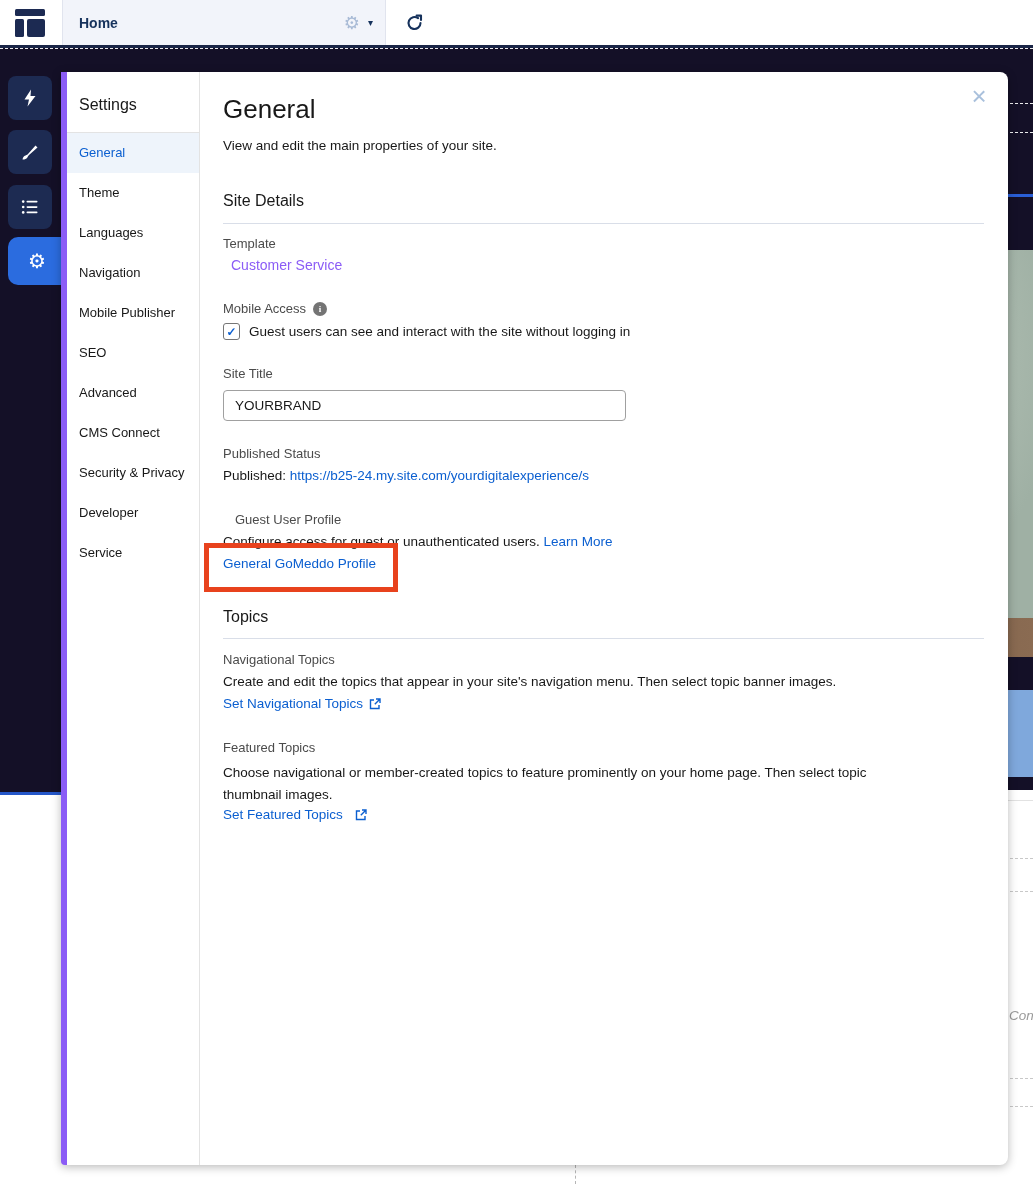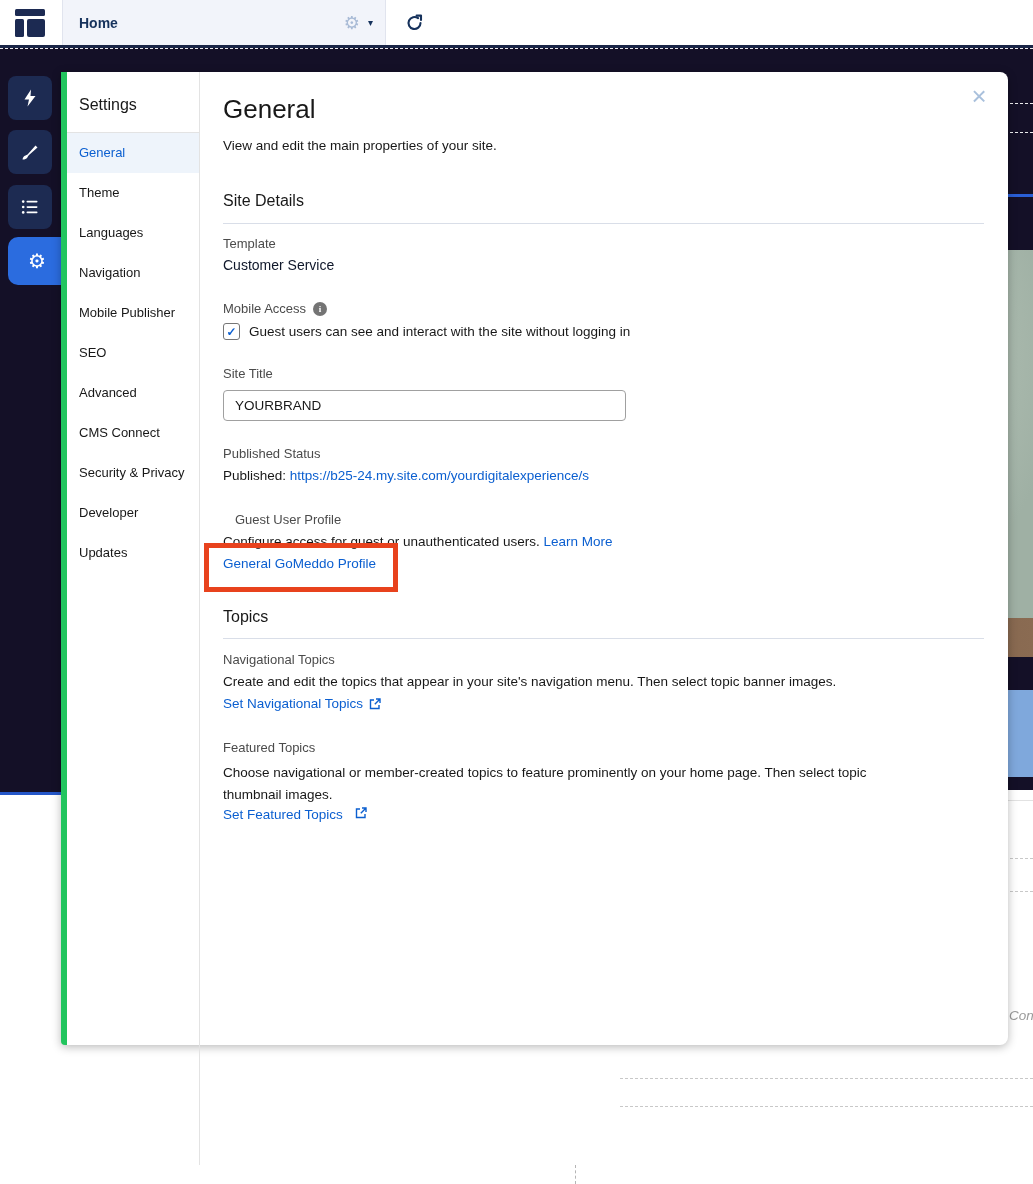--- a/index.html
+++ b/index.html
@@ -40,38 +40,38 @@
   #gdash4{left:620px;top:1106px;width:413px;}
   #bg-fragment{left:1009px;top:1008px;width:26px;height:20px;overflow:hidden;font-style:italic;color:#9A9A9A;font-size:13.5px;}
   #bottom-dash-v{left:575px;top:1165px;width:0;height:19px;border-left:1px dashed #B5B5B5;}
 
   
   .rail-btn{left:8px;width:44px;height:44px;background:#1D2B52;border-radius:8px;display:flex;align-items:center;justify-content:center;z-index:6;cursor:pointer;}
   #rail-gear{left:8px;top:237px;width:58px;height:48px;background:#2B6CDF;border-radius:10px 0 0 10px;display:flex;align-items:center;justify-content:center;z-index:6;cursor:pointer;}
   #rail-gear .gear-glyph{font-size:20px;color:#fff;line-height:1;}
 
   
-  #panel{left:61px;top:72px;width:941px;height:973px;background:#fff;border-left:6px solid #22c55e;
+  #panel{left:61px;top:72px;width:941px;height:1093px;background:#fff;border-left:6px solid #8b5cf6;
          border-radius:0 8px 8px 4px;box-shadow:0 2px 10px rgba(0,0,0,.28);z-index:10;}
   #panel .abs{position:absolute;}
   #settings-col-divider{left:132px;top:0;width:1px;height:1093px;background:#E3E3E3;}
   #settings-title{left:12px;top:24px;font-size:16px;color:#181818;}
   #settings-nav{left:0;top:60px;width:132px;border-top:1px solid #E3E3E3;}
   .nav-item{height:40px;line-height:40px;padding-left:12px;font-size:13px;color:#181818;cursor:pointer;white-space:nowrap;}
   .nav-item.active{background:#EEF4FB;color:#0B5FD0;}
   #close-btn{left:898px;top:10px;width:28px;height:28px;display:flex;align-items:center;justify-content:center;
              font-size:26px;color:#A9C0DC;cursor:pointer;line-height:1;}
   #panel-title{left:156px;top:20px;font-size:26px;line-height:34px;color:#181818;}
   #panel-subtitle{left:156px;top:66px;font-size:13.5px;color:#181818;}
   .section-h{font-size:16px;color:#181818;}
   #h-site-details{left:156px;top:120px;}
   #divider1{left:156px;top:151px;width:761px;height:1px;background:#D9DEE8;}
   .field-label{font-size:13px;color:#4B4B4B;}
   #lbl-template{left:156px;top:164px;text-align:right;}
-  #val-template{left:156px;top:185px;font-size:14px;color:#0f172a;}
+  #val-template{left:164px;top:185px;font-size:14px;color:#8b5cf6;}
   #row-public{left:156px;top:229px;display:flex;align-items:center;gap:7px;}
   .info-icon{width:14px;height:14px;border-radius:50%;background:#747474;color:#fff;font-size:9px;font-weight:bold;
              display:inline-flex;align-items:center;justify-content:center;font-family:"Liberation Serif",serif;}
   #row-checkbox{left:156px;top:251px;display:flex;align-items:center;gap:9px;}
   .checkbox{width:15px;height:15px;border:1px solid #767676;border-radius:3px;background:#fff;
             display:inline-flex;align-items:center;justify-content:center;font-size:12px;font-weight:bold;color:#0B5FD0;cursor:pointer;}
   #lbl-sitetitle{left:156px;top:294px;}
   #sitetitle-input{left:156px;top:318px;width:388px;height:27px;border:1px solid #A0A0A0;border-radius:4px;
                    padding-left:11px;font-size:13.5px;color:#181818;font-family:"Liberation Sans",sans-serif;background:#fff;}
   #lbl-published{left:156px;top:374px;}
@@ -80,21 +80,21 @@
   #lbl-guest{left:168px;top:440px;}
   #line-configure{left:156px;top:462px;}
   #link-profile{left:156px;top:484px;}
   #h-topics{left:156px;top:536px;}
   #divider2{left:156px;top:566px;width:761px;height:1px;background:#D9DEE8;}
   #lbl-navtopics{left:156px;top:580px;}
   #desc-navtopics{left:156px;top:602px;}
   #link-navtopics{left:156px;top:624px;display:flex;align-items:center;gap:6px;}
   #lbl-feattopics{left:156px;top:668px;}
   #desc-feattopics{left:156px;top:690px;width:700px;line-height:22px;}
-  #link-feattopics{left:156px;top:735px;display:flex;gap:12px;}
+  #link-feattopics{left:156px;top:735px;display:flex;align-items:center;gap:12px;}
   .ext-icon{color:#0B5FD0;display:inline-flex;}
 
   
   #annotation-rect{left:204px;top:543px;width:194px;height:49px;border:5px solid #E8421D;box-sizing:border-box;
                    z-index:50;pointer-events:none;}
 </style>
 </head>
 <body>
 
 <div id="root">
@@ -173,21 +173,21 @@
       <div class="nav-item active">General</div>
       <div class="nav-item">Theme</div>
       <div class="nav-item">Languages</div>
       <div class="nav-item">Navigation</div>
       <div class="nav-item">Mobile Publisher</div>
       <div class="nav-item">SEO</div>
       <div class="nav-item">Advanced</div>
       <div class="nav-item">CMS Connect</div>
       <div class="nav-item">Security &amp; Privacy</div>
       <div class="nav-item">Developer</div>
-      <div class="nav-item">Updates</div>
+      <div class="nav-item">Service</div>
     </div>
 
     <div class="abs" id="close-btn">
       <span>×</span>
     </div>
 
     <div class="abs" id="panel-title">General</div>
     <div class="abs" id="panel-subtitle">View and edit the main properties of your site.</div>
 
     <div class="abs section-h" id="h-site-details">Site Details</div>

